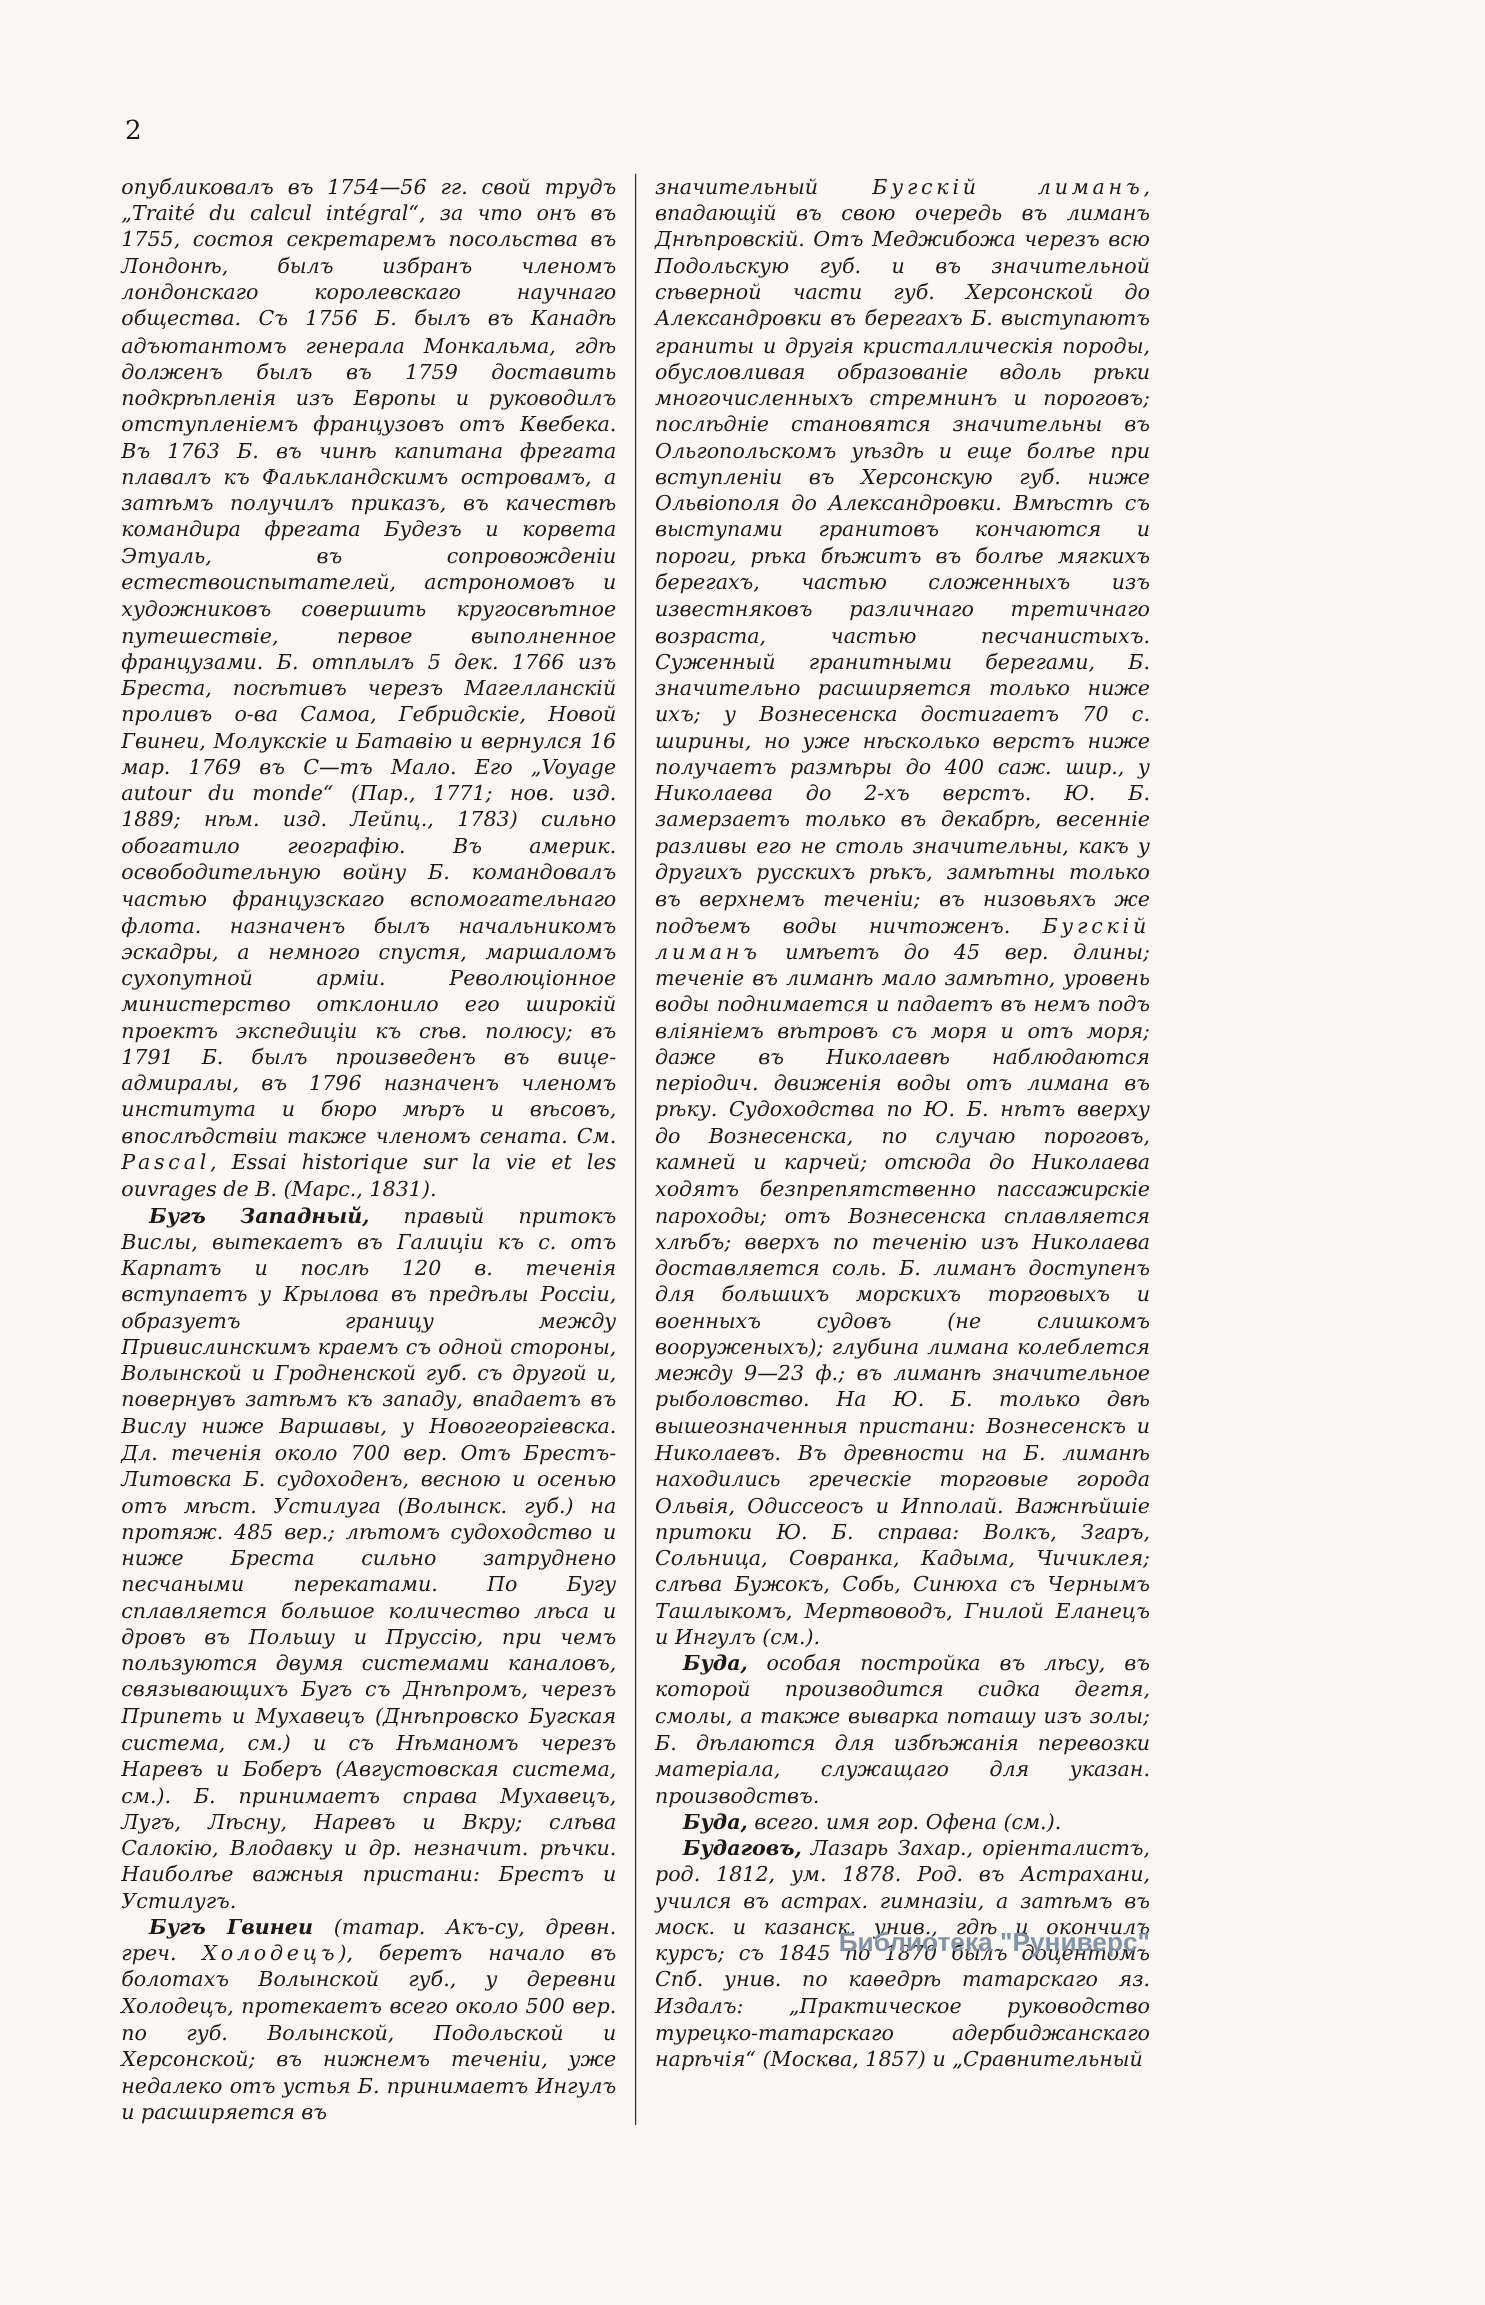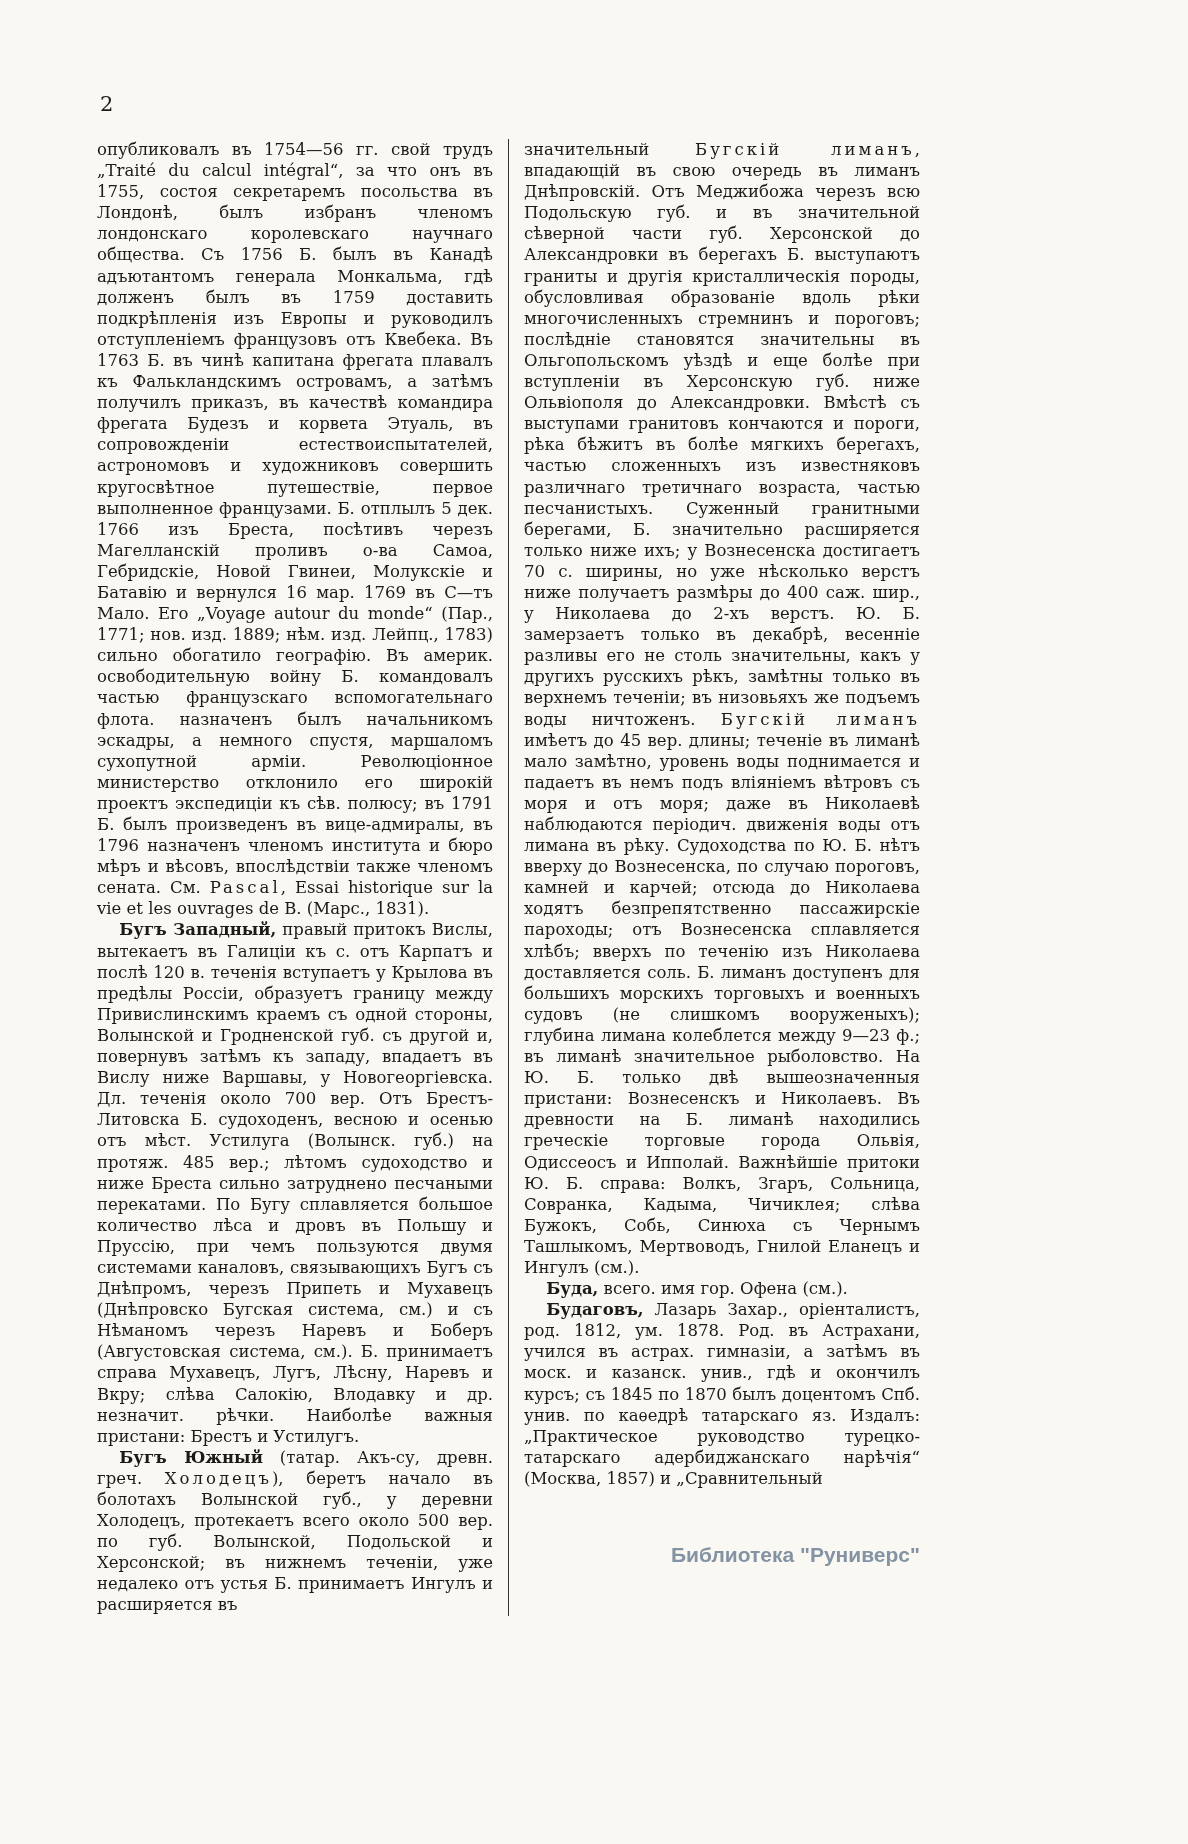--- a/index.html
+++ b/index.html
@@ -39,20 +39,21 @@
     width: 823px;
     display: flex;
     align-items: stretch;
   }
   .col {
     width: 396px;
     font-size: 16.5px;
     line-height: 21.1px;
     text-align: justify;
     text-justify: inter-word;
+    font-style: italic;
   }
   .divider {
     width: 1px;
     background: #33312c;
     margin: 0 15px;
   }
   .col p {
     margin: 0;
     padding: 0;
   }
@@ -75,23 +76,24 @@
 </style>
 </head>
 <body>
 
 <div class="page">
   <div class="pagenum">2</div>
   <div class="columns">
     <div class="col">
         <p><span>опубликовалъ въ 1754—56 гг. свой трудъ „Traité du calcul intégral“, за что онъ въ 1755, состоя секретаремъ посольства въ Лондонѣ, былъ избранъ членомъ лондонскаго королевскаго научнаго общества. Съ 1756 Б. былъ въ Канадѣ адъютантомъ генерала Монкальма, гдѣ долженъ былъ въ 1759 доставить подкрѣпленія изъ Европы и руководилъ отступленіемъ французовъ отъ Квебека. Въ 1763 Б. въ чинѣ капитана фрегата плавалъ къ Фалькландскимъ островамъ, а затѣмъ получилъ приказъ, въ качествѣ командира фрегата Будезъ и корвета Этуаль, въ сопровожденіи естествоиспытателей, астрономовъ и художниковъ совершить кругосвѣтное путешествіе, первое выполненное французами. Б. отплылъ 5 дек. 1766 изъ Бреста, посѣтивъ черезъ Магелланскій проливъ о-ва Самоа, Гебридскіе, Новой Гвинеи, Молукскіе и Батавію и вернулся 16 мар. 1769 въ С—тъ Мало. Его „Voyage autour du monde“ (Пар., 1771; нов. изд. 1889; нѣм. изд. Лейпц., 1783) сильно обогатило географію. Въ америк. освободительную войну Б. командовалъ частью французскаго вспомогательнаго флота. назначенъ былъ начальникомъ эскадры, а немного спустя, маршаломъ сухопутной арміи. Революціонное министерство отклонило его широкій проектъ экспедиціи къ сѣв. полюсу; въ 1791 Б. былъ произведенъ въ вице-адмиралы, въ 1796 назначенъ членомъ института и бюро мѣръ и вѣсовъ, впослѣдствіи также членомъ сената. См. </span><span class="sp">Pascal</span><span>, Essai historique sur la vie et les ouvrages de B. (Марс., 1831).</span></p>
         <p class="indent"><span class="b">Бугъ Западный,</span><span> правый притокъ Вислы, вытекаетъ въ Галиціи къ с. отъ Карпатъ и послѣ 120 в. теченія вступаетъ у Крылова въ предѣлы Россіи, образуетъ границу между Привислинскимъ краемъ съ одной стороны, Волынской и Гродненской губ. съ другой и, повернувъ затѣмъ къ западу, впадаетъ въ Вислу ниже Варшавы, у Новогеоргіевска. Дл. теченія около 700 вер. Отъ Брестъ-Литовска Б. судоходенъ, весною и осенью отъ мѣст. Устилуга (Волынск. губ.) на протяж. 485 вер.; лѣтомъ судоходство и ниже Бреста сильно затруднено песчаными перекатами. По Бугу сплавляется большое количество лѣса и дровъ въ Польшу и Пруссію, при чемъ пользуются двумя системами каналовъ, связывающихъ Бугъ съ Днѣпромъ, черезъ Припеть и Мухавецъ (Днѣпровско Бугская система, см.) и съ Нѣманомъ черезъ Наревъ и Боберъ (Августовская система, см.). Б. принимаетъ справа Мухавецъ, Лугъ, Лѣсну, Наревъ и Вкру; слѣва Салокію, Влодавку и др. незначит. рѣчки. Наиболѣе важныя пристани: Брестъ и Устилугъ.</span></p>
-        <p class="indent"><span class="b">Бугъ Южный</span><span> (татар. Акъ-су, древн. греч. </span><span class="sp">Холодецъ</span><span>), беретъ начало въ болотахъ Волынской губ., у деревни Холодецъ, протекаетъ всего около 500 вер. по губ. Волынской, Подольской и Херсонской; въ нижнемъ теченіи, уже недалеко отъ устья Б. принимаетъ Ингулъ и расширяется въ</span></p>
+        <p class="indent"><span class="b">Бугъ Гвинеи</span><span> (татар. Акъ-су, древн. греч. </span><span class="sp">Холодецъ</span><span>), беретъ начало въ болотахъ Волынской губ., у деревни Холодецъ, протекаетъ всего около 500 вер. по губ. Волынской, Подольской и Херсонской; въ нижнемъ теченіи, уже недалеко отъ устья Б. принимаетъ Ингулъ и расширяется въ</span></p>
       </div>
     <div class="divider"></div>
     <div class="col">
         <p><span>значительный </span><span class="sp">Бугскій лиманъ</span><span>, впадающій въ свою очередь въ лиманъ Днѣпровскій. Отъ Меджибожа черезъ всю Подольскую губ. и въ значительной сѣверной части губ. Херсонской до Александровки въ берегахъ Б. выступаютъ граниты и другія кристаллическія породы, обусловливая образованіе вдоль рѣки многочисленныхъ стремнинъ и пороговъ; послѣдніе становятся значительны въ Ольгопольскомъ уѣздѣ и еще болѣе при вступленіи въ Херсонскую губ. ниже Ольвіополя до Александровки. Вмѣстѣ съ выступами гранитовъ кончаются и пороги, рѣка бѣжитъ въ болѣе мягкихъ берегахъ, частью сложенныхъ изъ известняковъ различнаго третичнаго возраста, частью песчанистыхъ. Суженный гранитными берегами, Б. значительно расширяется только ниже ихъ; у Вознесенска достигаетъ 70 с. ширины, но уже нѣсколько верстъ ниже получаетъ размѣры до 400 саж. шир., у Николаева до 2-хъ верстъ. Ю. Б. замерзаетъ только въ декабрѣ, весенніе разливы его не столь значительны, какъ у другихъ русскихъ рѣкъ, замѣтны только въ верхнемъ теченіи; въ низовьяхъ же подъемъ воды ничтоженъ. </span><span class="sp">Бугскій лиманъ</span><span> имѣетъ до 45 вер. длины; теченіе въ лиманѣ мало замѣтно, уровень воды поднимается и падаетъ въ немъ подъ вліяніемъ вѣтровъ съ моря и отъ моря; даже въ Николаевѣ наблюдаются періодич. движенія воды отъ лимана въ рѣку. Судоходства по Ю. Б. нѣтъ вверху до Вознесенска, по случаю пороговъ, камней и карчей; отсюда до Николаева ходятъ безпрепятственно пассажирскіе пароходы; отъ Вознесенска сплавляется хлѣбъ; вверхъ по теченію изъ Николаева доставляется соль. Б. лиманъ доступенъ для большихъ морскихъ торговыхъ и военныхъ судовъ (не слишкомъ вооруженыхъ); глубина лимана колеблется между 9—23 ф.; въ лиманѣ значительное рыболовство. На Ю. Б. только двѣ вышеозначенныя пристани: Вознесенскъ и Николаевъ. Въ древности на Б. лиманѣ находились греческіе торговые города Ольвія, Одиссеосъ и Ипполай. Важнѣйшіе притоки Ю. Б. справа: Волкъ, Згаръ, Сольница, Совранка, Кадыма, Чичиклея; слѣва Бужокъ, Собь, Синюха съ Чернымъ Ташлыкомъ, Мертвоводъ, Гнилой Еланецъ и Ингулъ (см.).</span></p>
+        <p class="indent"><span class="b">Буда,</span><span> особая постройка въ лѣсу, въ которой производится сидка дегтя, смолы, а также выварка поташу изъ золы; Б. дѣлаются для избѣжанія перевозки матеріала, служащаго для указан. производствъ.</span></p>
         <p class="indent"><span class="b">Буда,</span><span> всего. имя гор. Офена (см.).</span></p>
         <p class="indent"><span class="b">Будаговъ,</span><span> Лазарь Захар., оріенталистъ, род. 1812, ум. 1878. Род. въ Астрахани, учился въ астрах. гимназіи, а затѣмъ въ моск. и казанск. унив., гдѣ и окончилъ курсъ; съ 1845 по 1870 былъ доцентомъ Спб. унив. по каѳедрѣ татарскаго яз. Издалъ: „Практическое руководство турецко-татарскаго адербиджанскаго нарѣчія“ (Москва, 1857) и „Сравнительный</span></p>
       </div>
   </div>
   <div class="watermark">Библиотека "Руниверс"</div>
 </div>
 
 </body></html>

